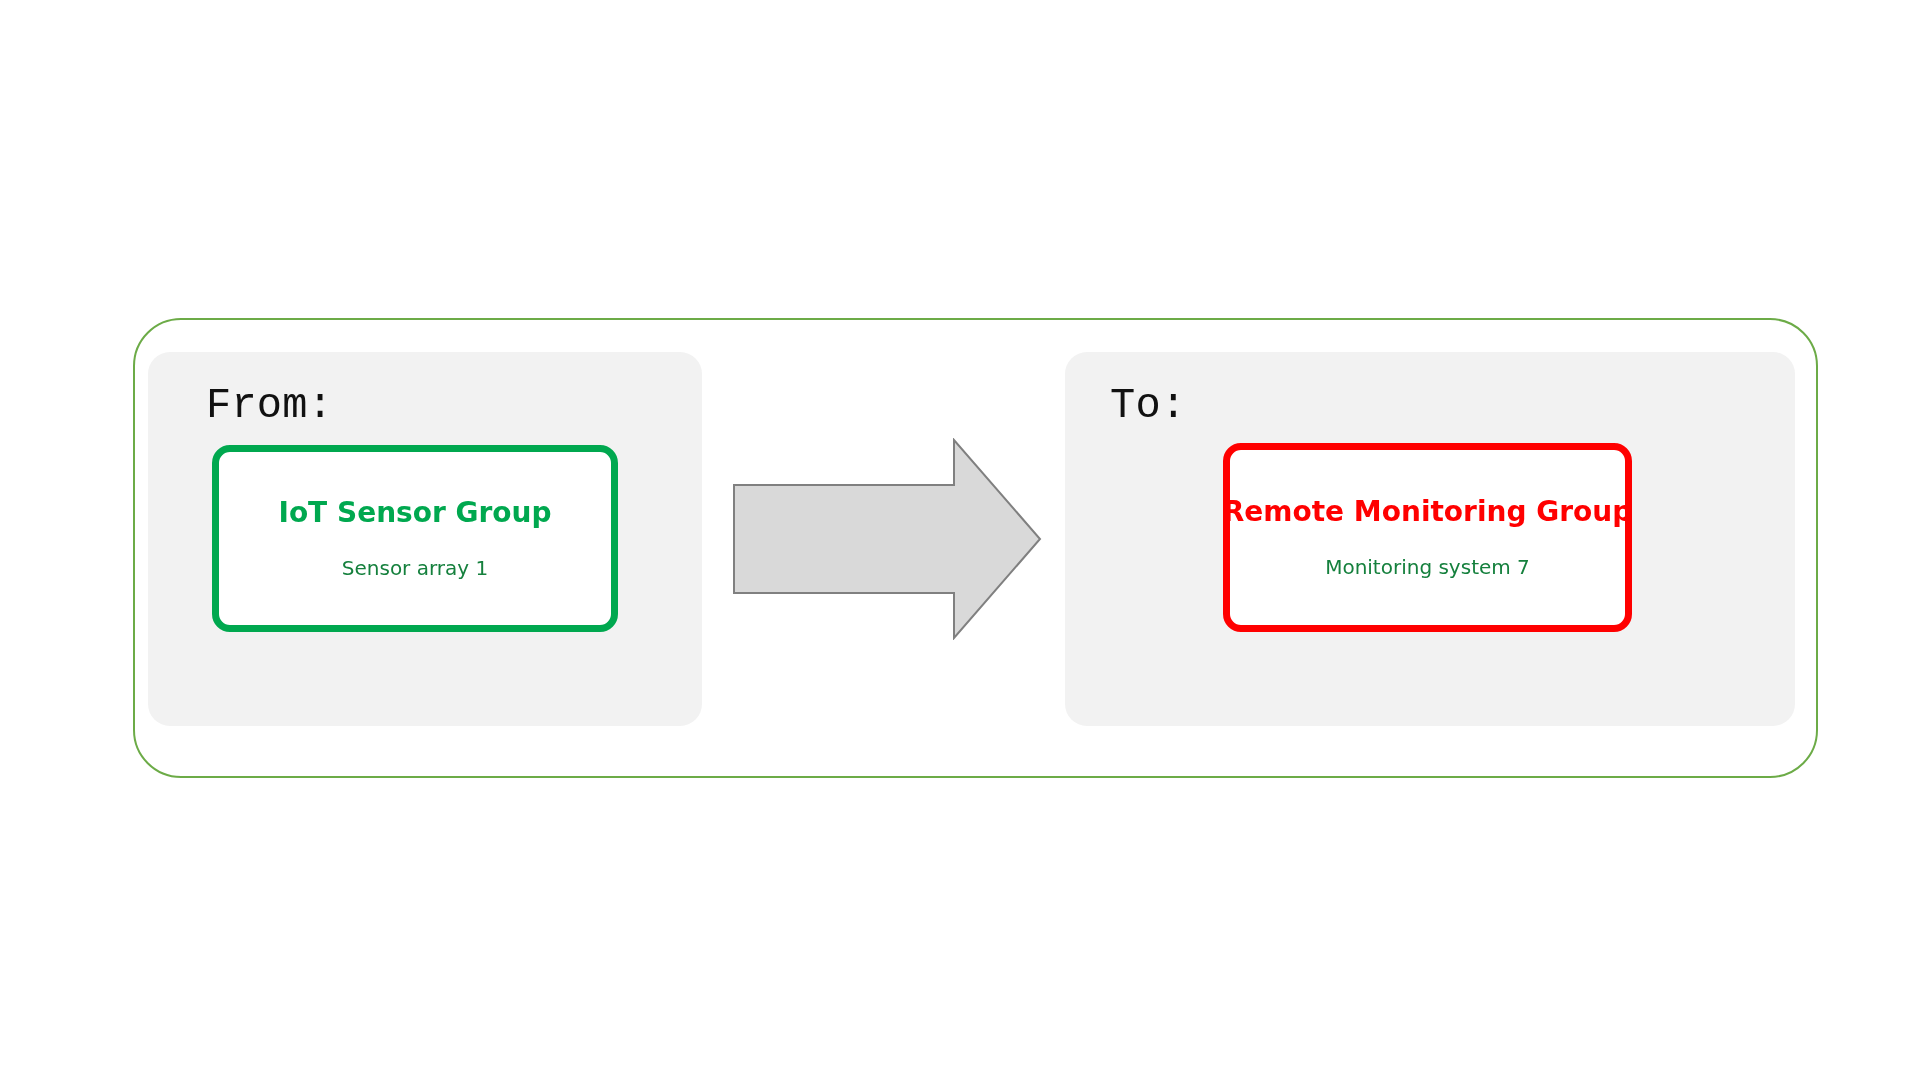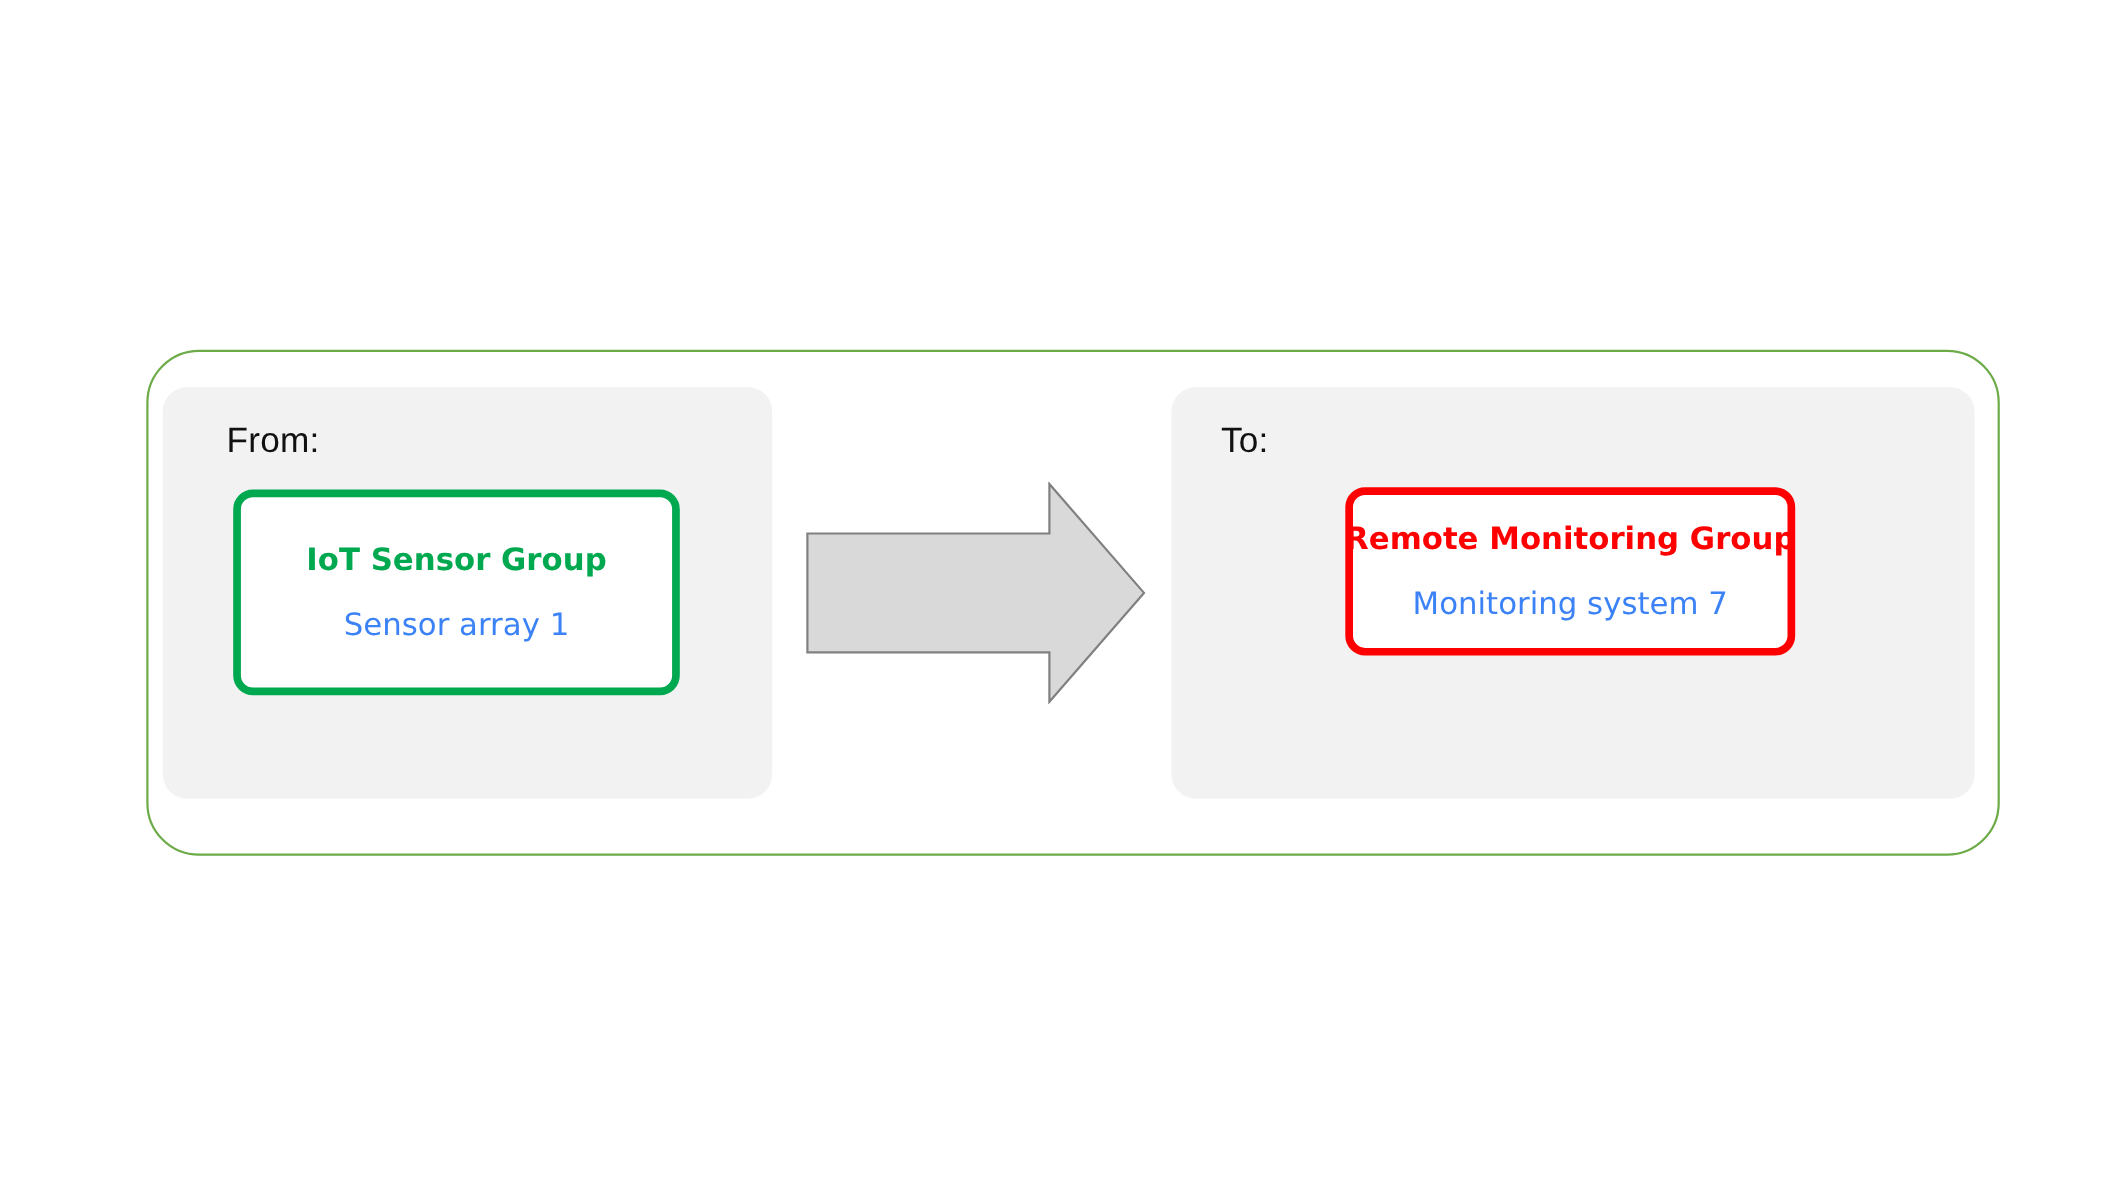--- a/index.html
+++ b/index.html
@@ -41,23 +41,23 @@
     background: #F2F2F2;
     border-radius: 22px;
     box-sizing: border-box;
   }
   .panel-from { left: 148px;  width: 554px; }
   .panel-to   { left: 1065px; width: 730px; }
 
   .panel-label {
     position: absolute;
     top: 30px;
-    font-size: 32px;
+    font-size: 42px;
     color: #111111;
-    font-family: Liberation Sans, sans-serif;
+    font-family: Liberation Mono, monospace;
     letter-spacing: 0.2px;
     white-space: nowrap;
   }
   .panel-from .panel-label { left: 58px; }
   .panel-to   .panel-label { left: 45px; }
 
   
   .entity-box {
     position: absolute;
     box-sizing: border-box;
@@ -72,37 +72,37 @@
     left: 212px;
     top: 445px;
     width: 406px;
     height: 187px;
     border: 7px solid #00A84F;
   }
   .entity-box.red {
     left: 1223px;
     top: 443px;
     width: 409px;
-    height: 153px;
+    height: 189px;
     border: 7px solid #FF0000;
   }
 
   .entity-title {
     font-size: 28px;
     font-weight: 600;
     font-family: "DejaVu Sans", sans-serif;
     white-space: nowrap;
     line-height: 1.1;
   }
   .entity-title.green { color: #00A84F; }
   .entity-title.red   { color: #FF0000; }
 
   .entity-sub {
-    font-size: 28px;
-    color: #3b82f6;
+    font-size: 20px;
+    color: #15803d;
     font-family: "DejaVu Sans", sans-serif;
     white-space: nowrap;
     margin-top: 28px;
     line-height: 1.1;
   }
 
   
   .arrow-wrap {
     position: absolute;
     left: 732px;

